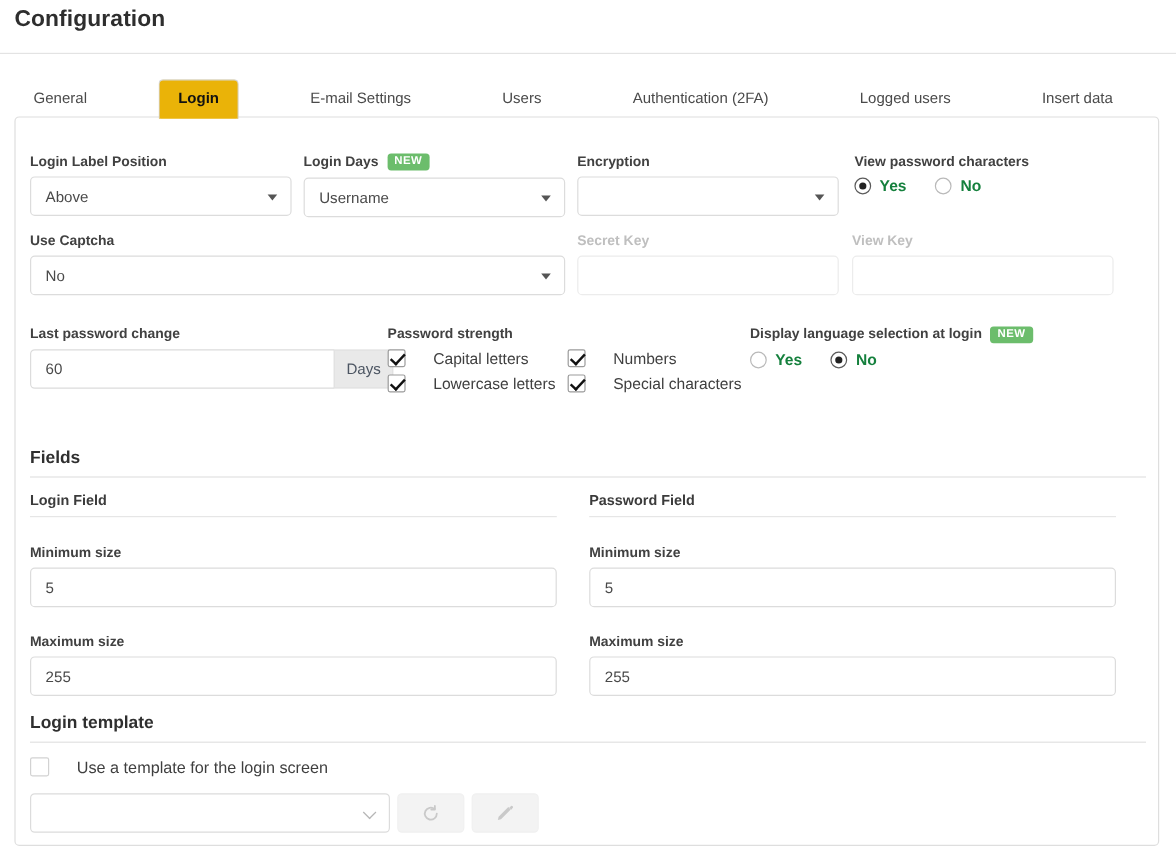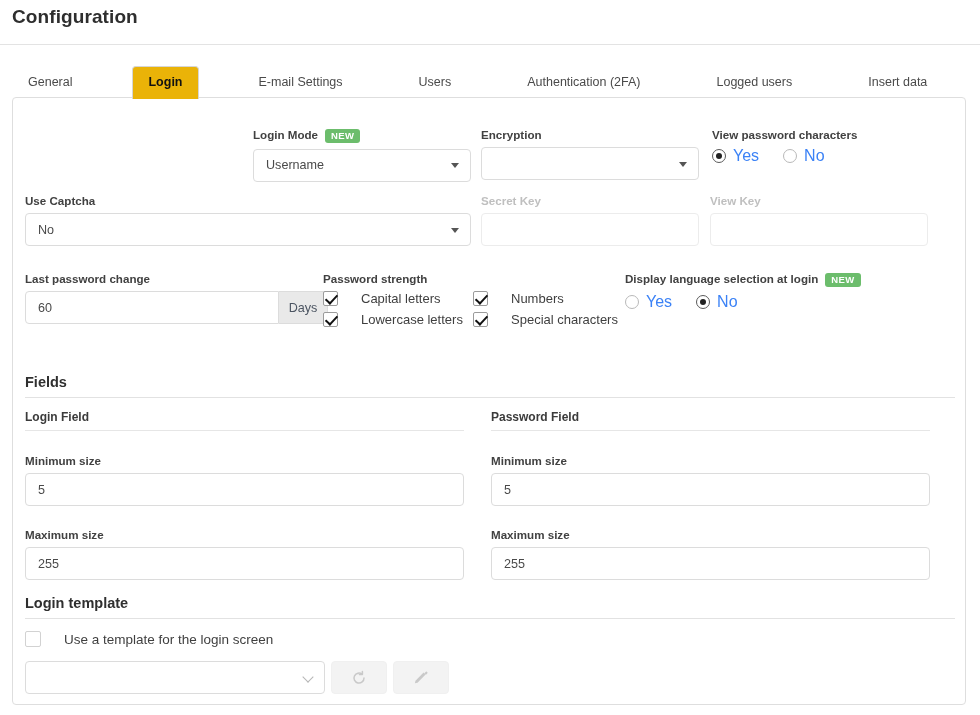--- a/index.html
+++ b/index.html
@@ -123,21 +123,21 @@
     width: 14px; height: 14px; border-radius: 50%;
     border: 1px solid #b9b9b9; background: #fff;
     display: inline-block; position: relative; flex: 0 0 auto;
   }
   .radio.on { border-color: #5a5a5a; }
   .radio.on::after {
     content: ""; position: absolute;
     left: 3px; top: 3px; width: 6px; height: 6px;
     border-radius: 50%; background: #222;
   }
-  .radio-text { font-size: 16px; color: #3b82f6; }
+  .radio-text { font-size: 13px; color: #15803d; font-weight: bold; }
 
   
   .cb-opt { display: flex; align-items: center; gap: 23px; cursor: pointer; }
   .cb {
     width: 15px; height: 15px; border: 1px solid #9b9b9b;
     border-radius: 2px; background: #fff;
     position: relative; flex: 0 0 auto;
   }
   .cb.light { border-color: #d2d2d2; width: 16px; height: 16px; }
   .cb.on::after {
@@ -212,24 +212,31 @@
     <div class="tab">E-mail Settings</div>
     <div class="tab">Users</div>
     <div class="tab">Authentication (2FA)</div>
     <div class="tab">Logged users</div>
     <div class="tab">Insert data</div>
     <div class="tab">Add Applications</div>
   </div>
 
   <div class="panel">
 
+    <div class="ctl" style="left:12px; top:30px; width:218px;">
+      <div class="fld-label">Login Label Position</div>
+      <div class="select">
+        <span>Above</span>
+        <span class="caret"></span>
+      </div>
+    </div>
 
     <div class="ctl" style="left:240px; top:30px; width:218px;">
       <div class="fld-label">
-        <span>Login Mode</span><span class="badge-new">NEW</span>
+        <span>Login Days</span><span class="badge-new">NEW</span>
       </div>
       <div class="select">
         <span>Username</span>
         <span class="caret"></span>
       </div>
     </div>
 
     <div class="ctl" style="left:468px; top:30px; width:218px;">
       <div class="fld-label">Encryption</div>
       <div class="select">

